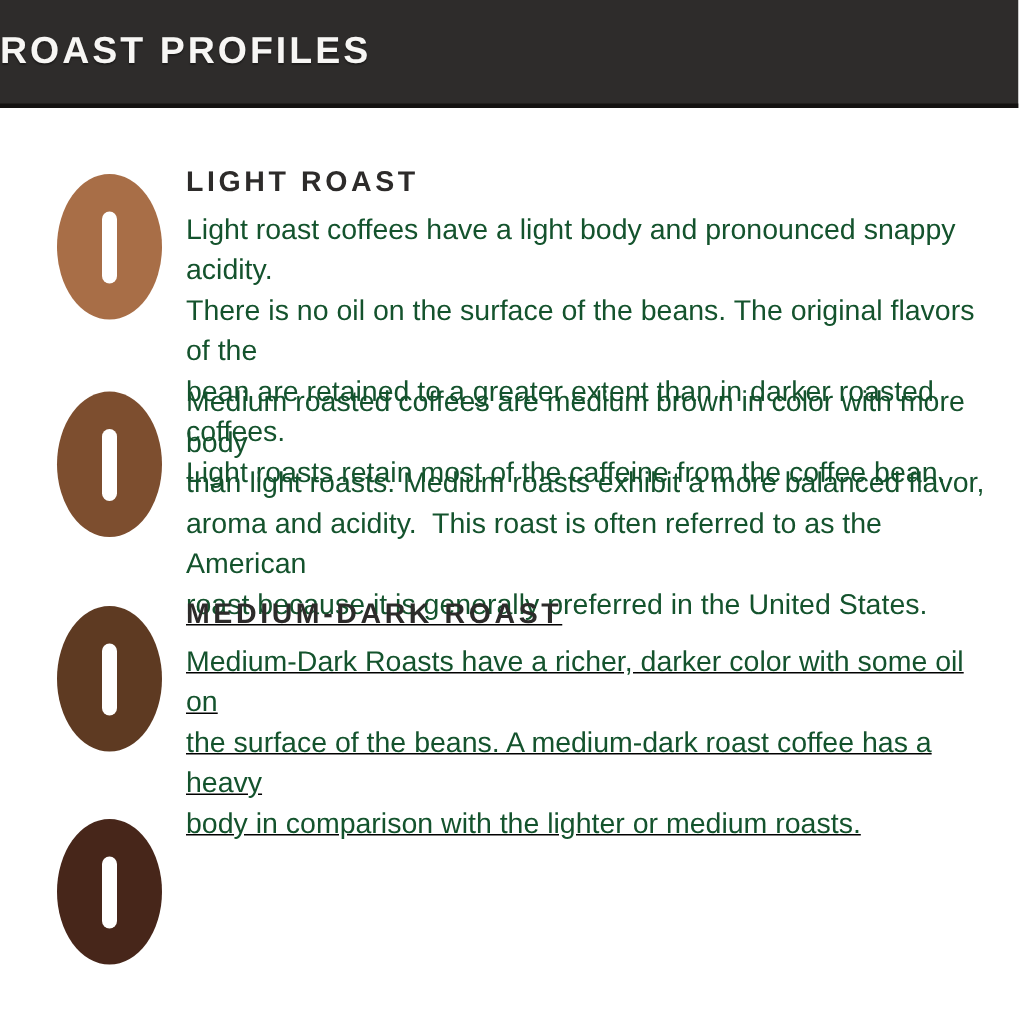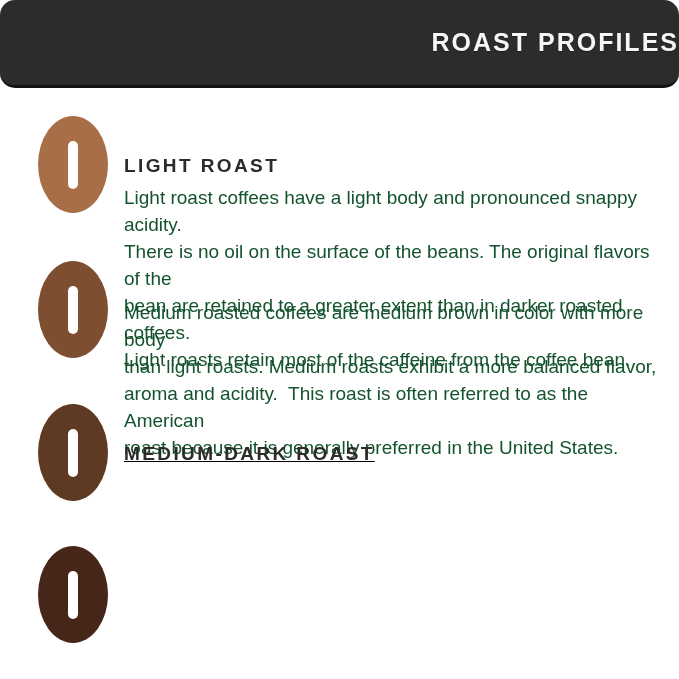--- a/index.html
+++ b/index.html
@@ -11,27 +11,26 @@
   }
   .page {
     position: relative;
     width: 679px; height: 679px;
     background: #ffffff;
     overflow: hidden;
   }
   .header-bar {
     position: absolute;
     top: 0; left: 0; right: 0;
-    height: 88px;
+    height: 72px;
     background: #2e2c2b;
     border-bottom: 3px solid #141211;
     display: flex;
     align-items: center;
-    justify-content: flex-end;
-    border-radius: 15px;
+    justify-content: flex-start;
   }
   .page-title {
     margin: 0;
     color: #f7f6f4;
     font-size: 25px;
     font-weight: bold;
     letter-spacing: 2px;
     text-shadow: 0 1px 1px rgba(0,0,0,0.35);
   }
   .roast-section {
@@ -59,21 +58,20 @@
     left: 50%; top: 50%;
     transform: translate(-50%, -50%);
     width: 10px;
     height: 48px;
     background: #ffffff;
     border-radius: 6px;
   }
   .sec-text {
     margin-left: 16px;
     width: 540px;
-    margin-top: 44px;
   }
   .sec-title {
     margin: 0 0 6px 0;
     font-size: 19px;
     line-height: 24px;
     font-weight: bold;
     letter-spacing: 2.4px;
     color: #2d2b2a;
   }
   .sec-desc {
@@ -117,20 +115,23 @@
 roast because it is generally preferred in the United States.</p>
     </div>
   </section>
 
   <section class="roast-section sec-3">
     <div class="bean" style="background-color: rgb(94, 58, 34);">
       <div class="bean-slot"></div>
     </div>
     <div class="sec-text">
       <h2 class="sec-title">MEDIUM-DARK ROAST</h2>
+      <p class="sec-desc">Medium-Dark Roasts have a richer, darker color with some oil on
+the surface of the beans. A medium-dark roast coffee has a heavy
+body in comparison with the lighter or medium roasts.</p>
     </div>
   </section>
 
   <section class="roast-section sec-4">
     <div class="bean" style="background-color: rgb(71, 38, 26);">
       <div class="bean-slot"></div>
     </div>
     <div class="sec-text">
     </div>
   </section>

